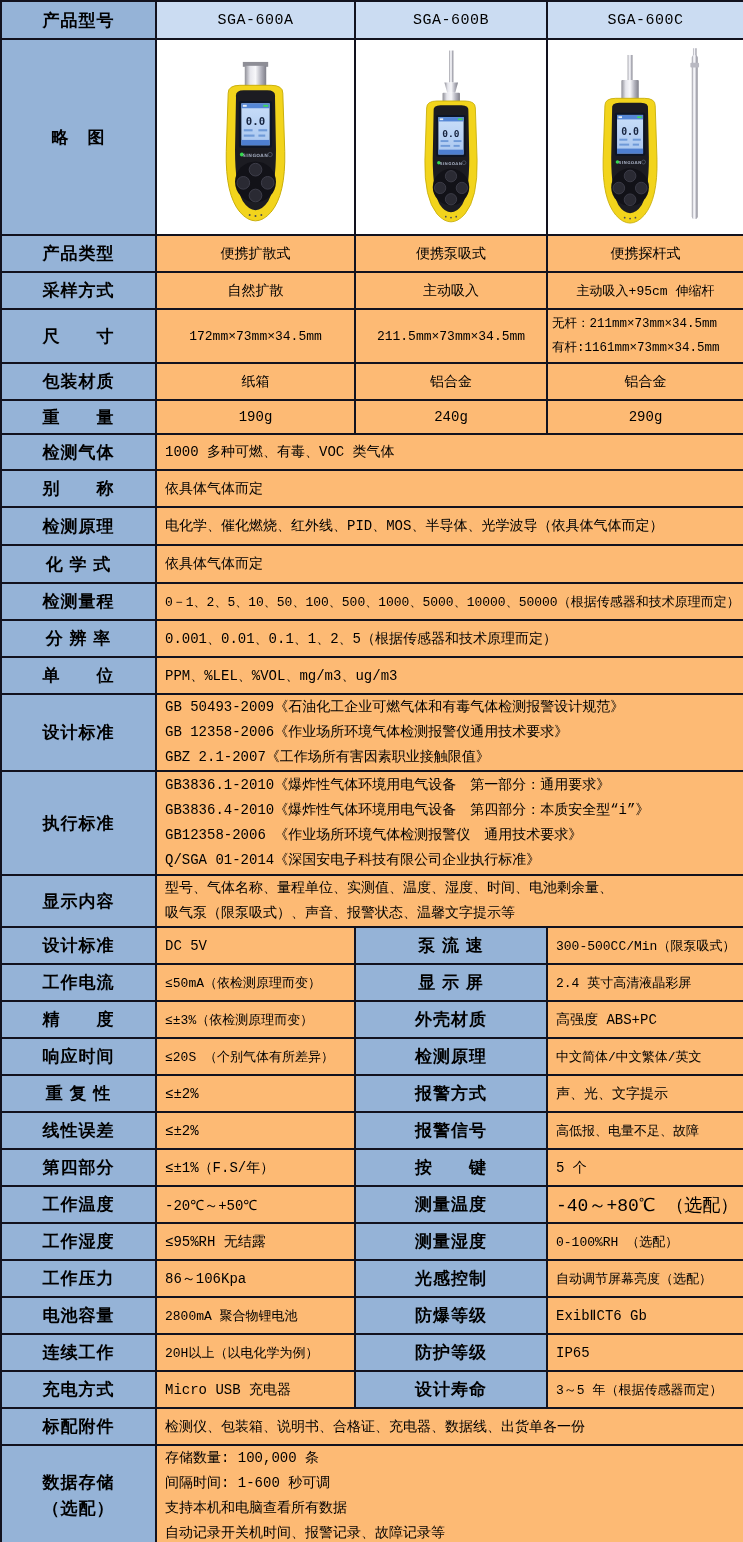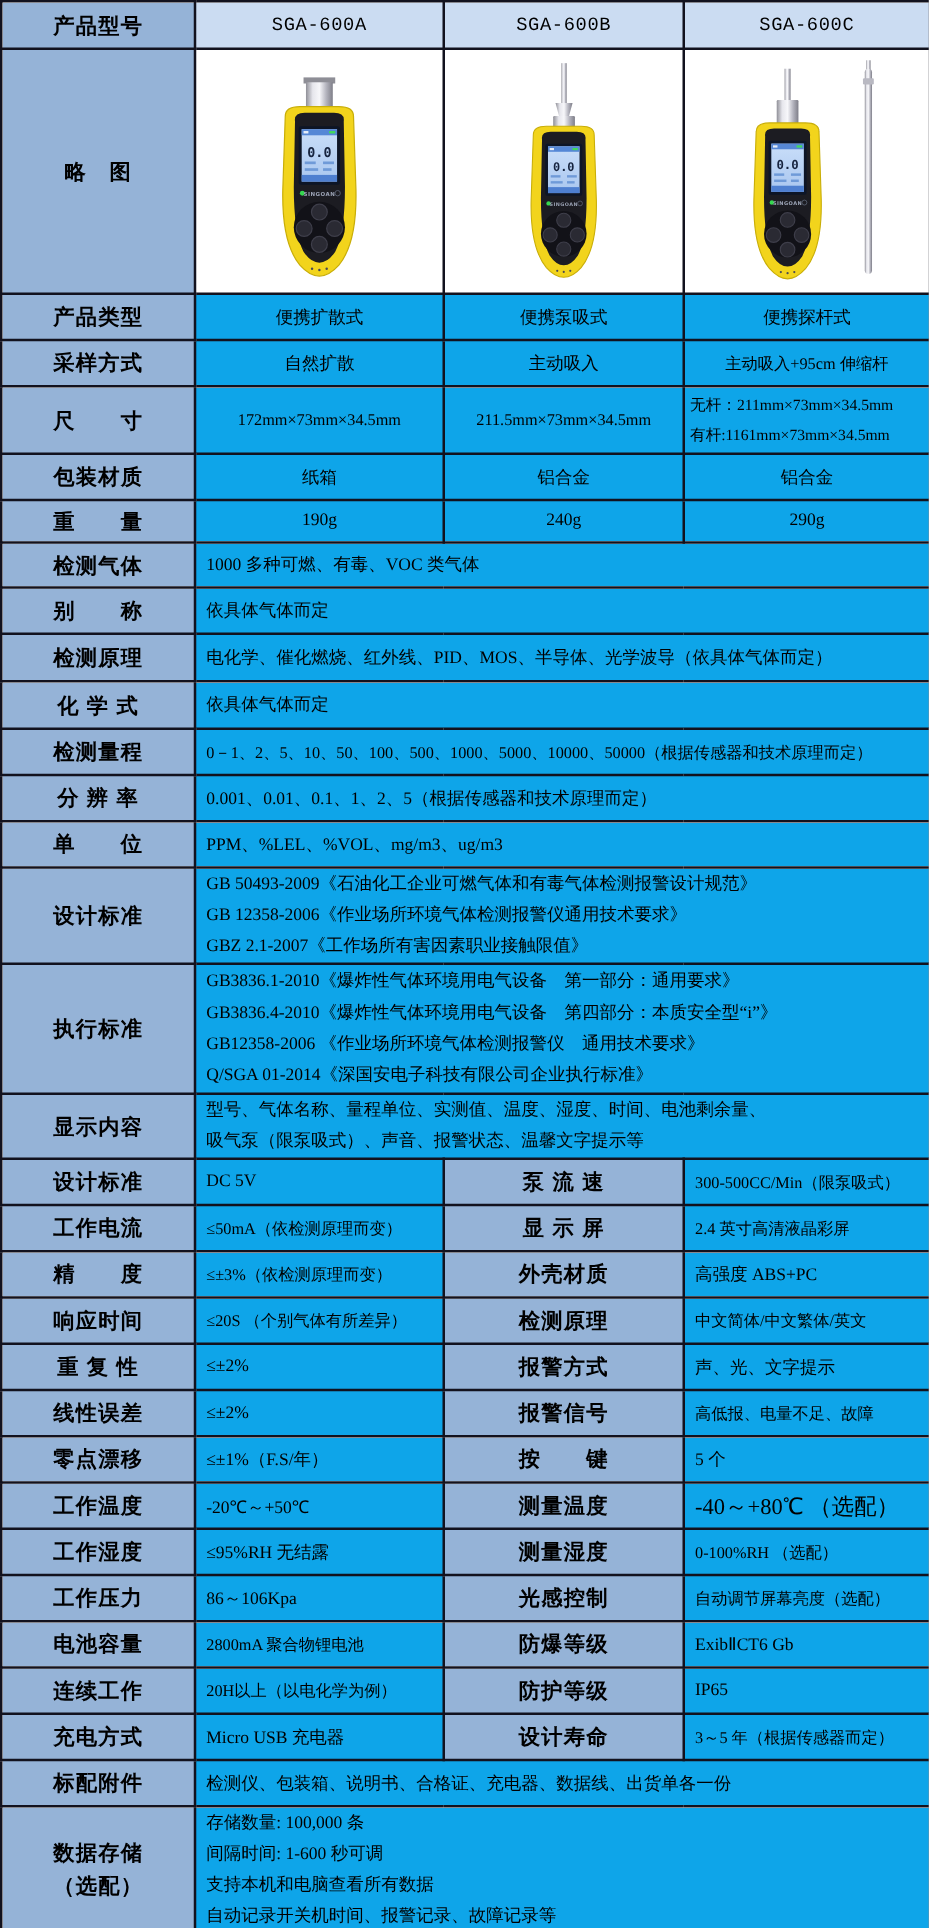--- a/index.html
+++ b/index.html
@@ -1,21 +1,21 @@
 <!DOCTYPE html>
 <html><head>
 <meta charset="utf-8">
 <style>
   html,body{margin:0;padding:0;background:#ffffff;}
   .page{width:743px;}
   table.spec{border-collapse:collapse;table-layout:fixed;width:743px;}
   td{border:2px solid #12121e;overflow:hidden;vertical-align:middle;padding:0 8px;color:#000;}
   td.lbl{background:#95B3D7;font-family:Liberation Sans, sans-serif;font-weight:bold;
          font-size:17px;text-align:center;padding:0 2px;letter-spacing:1px;}
-  td.val{background:#0ea5e9;font-family:Liberation Serif, serif;font-size:14px;
+  td.val{background:#fdba74;font-family:Liberation Mono, monospace;font-size:14px;
          white-space:nowrap;}
   td.val.c{text-align:center;}
   td.model{background:#CBDCF2;font-family:"Liberation Mono","DejaVu Sans Mono",monospace;
            font-size:15px;text-align:center;letter-spacing:0.5px;}
   td.img-cell{background:#ffffff;padding:1px;}
   .line{line-height:25px;white-space:nowrap;}
   .line.dim{line-height:24px;font-size:12.5px;}
   .lbl .line2{line-height:26px;}
   svg.det{display:block;width:100%;height:192px;}
   
@@ -231,21 +231,21 @@
     <td class="lbl">报警方式</td>
     <td class="val">声、光、文字提示</td>
   </tr>
   <tr class="h37">
     <td class="lbl">线性误差</td>
     <td class="val">≤±2%</td>
     <td class="lbl">报警信号</td>
     <td class="val" style="font-size:13px">高低报、电量不足、故障</td>
   </tr>
   <tr class="h37">
-    <td class="lbl">零点漂移</td>
+    <td class="lbl">第四部分</td>
     <td class="val">≤±1%（F.S/年）</td>
     <td class="lbl">按　　键</td>
     <td class="val">5 个</td>
   </tr>
   <tr class="h37">
     <td class="lbl">工作温度</td>
     <td class="val">-20℃～+50℃</td>
     <td class="lbl">测量温度</td>
     <td class="val" style="font-size:18px">-40～+80℃ （选配）</td>
   </tr>

